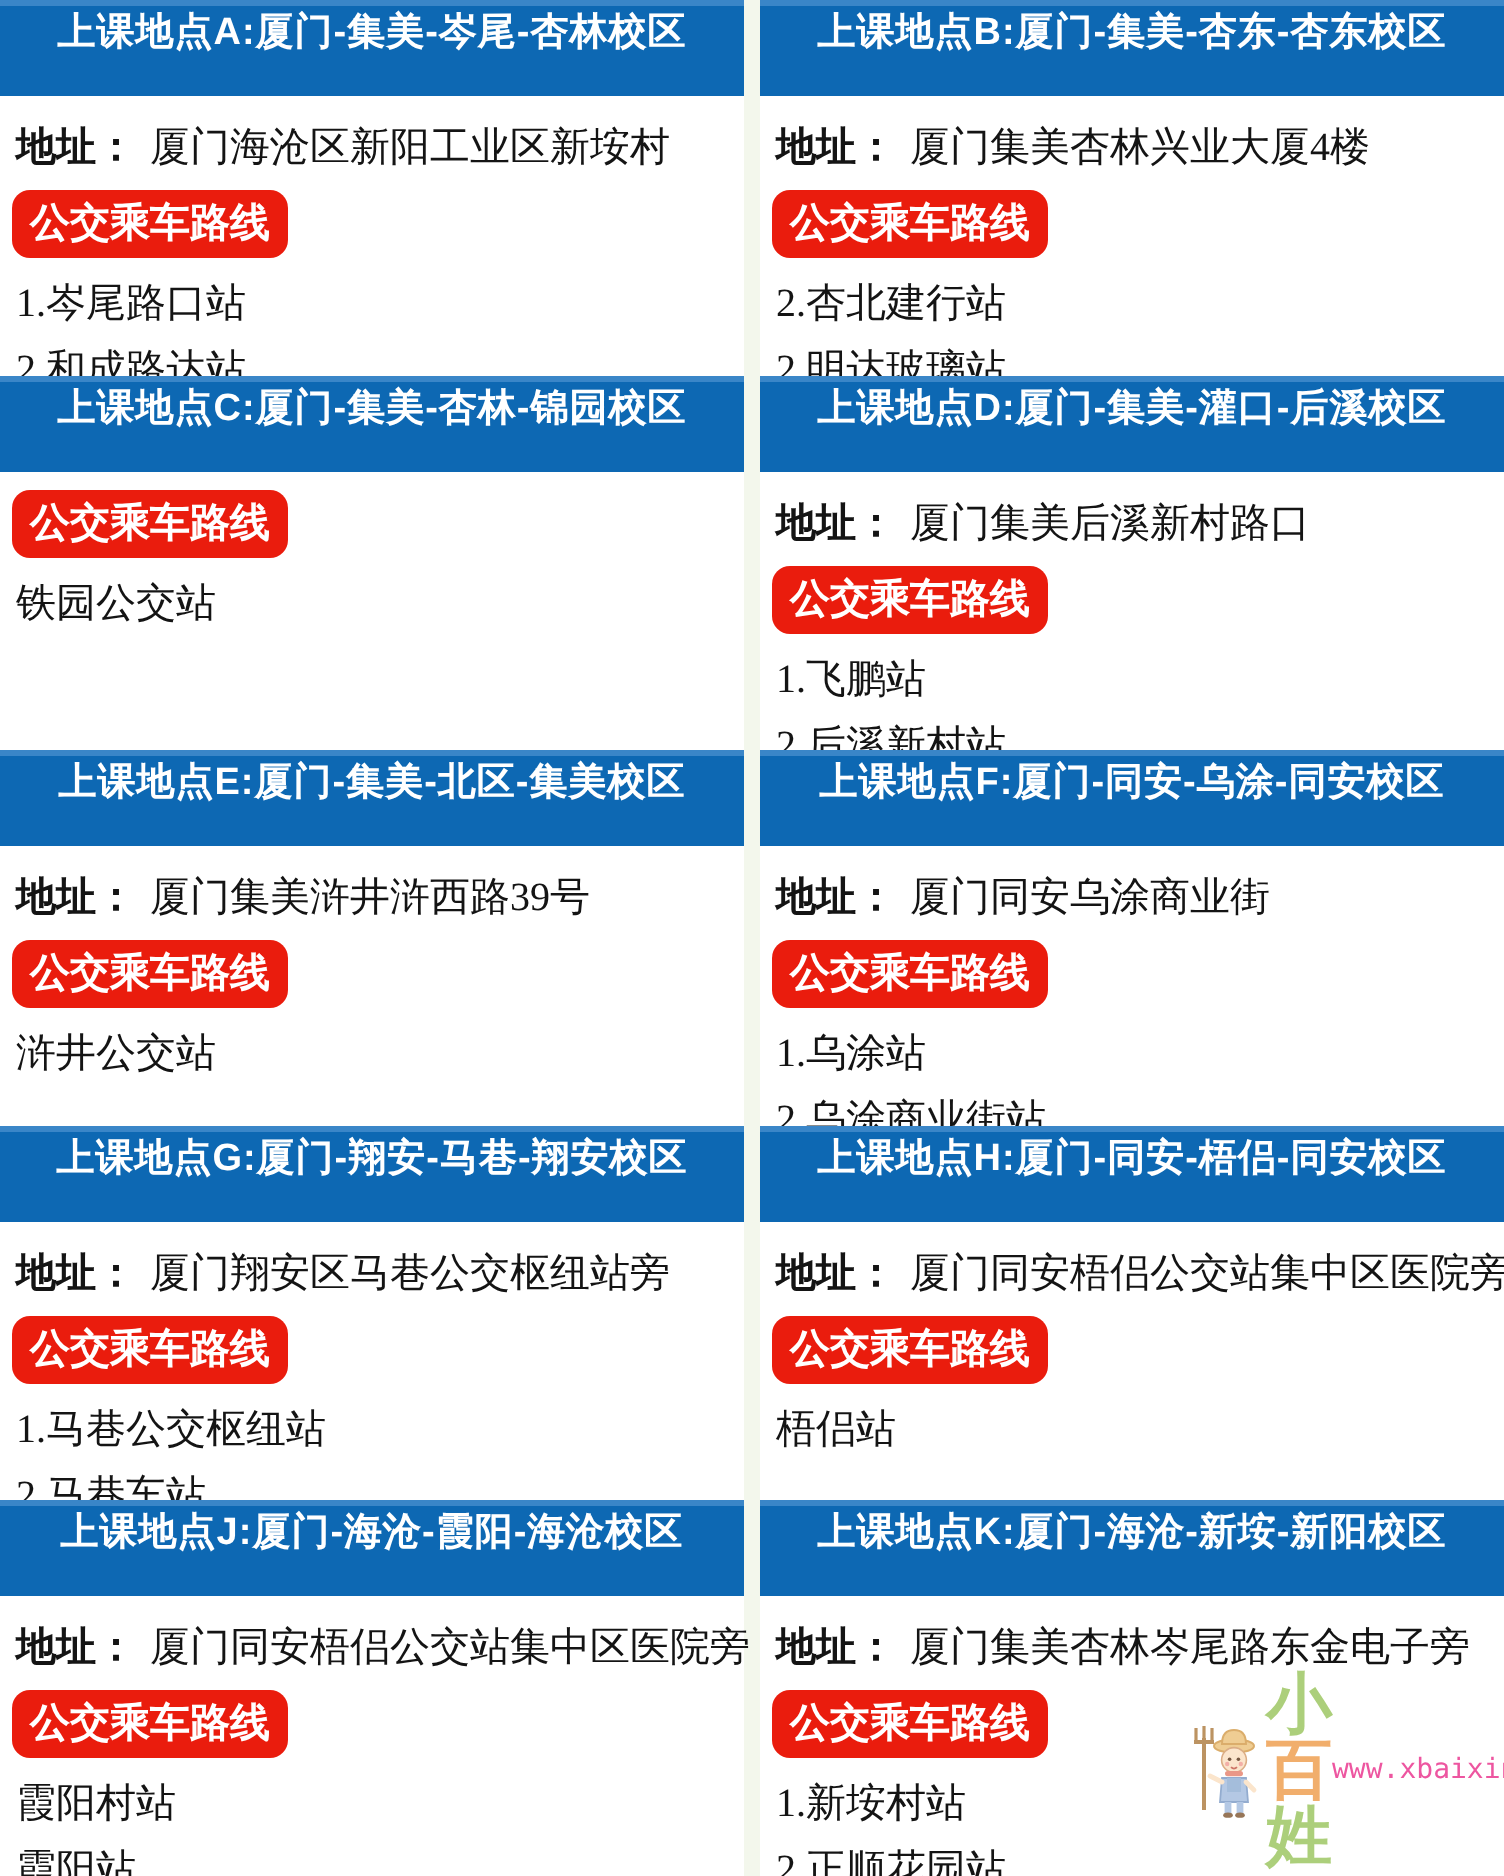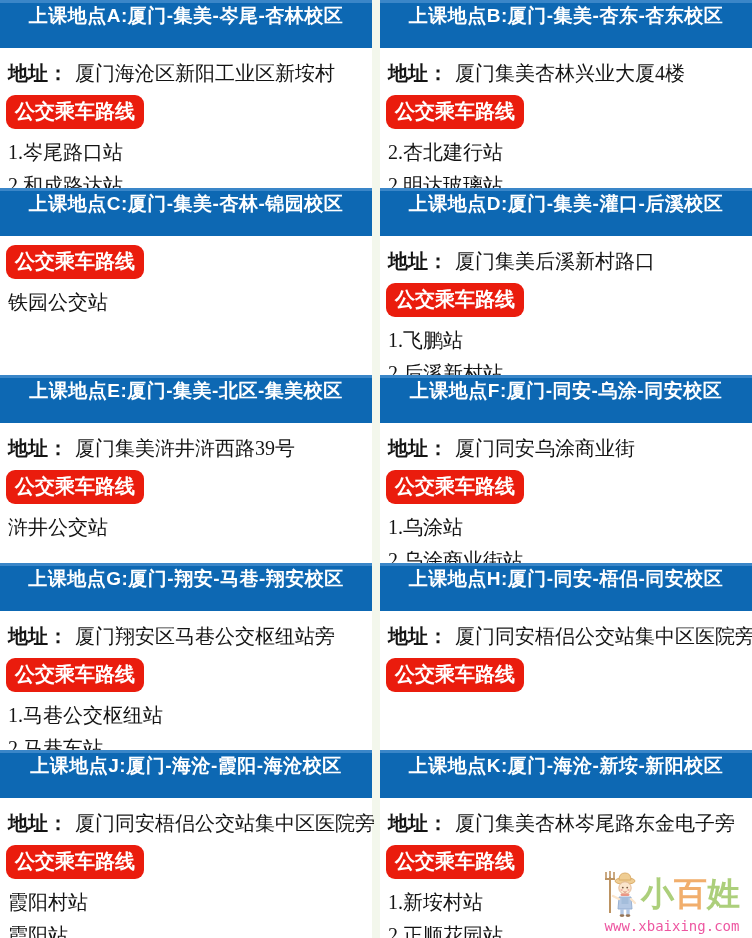--- a/index.html
+++ b/index.html
@@ -76,21 +76,20 @@
     color: #141414;
     line-height: 33px;
     white-space: nowrap;
   }
   .watermark {
     position: absolute;
     right: 4px;
     bottom: 4px;
     width: 152px;
     display: flex;
-    flex-direction: column;
     align-items: center;
     opacity: 0.92;
   }
   .brand-row {
     display: flex;
     align-items: center;
     justify-content: center;
     gap: 3px;
   }
   .brand-char {
@@ -239,20 +238,23 @@
     <header class="card-header">
       <span class="card-title">上课地点H:厦门-同安-梧侣-同安校区</span>
     </header>
     <div class="card-body">
       <p class="address">
         <span class="address-label">地址：</span><span class="address-text">厦门同安梧侣公交站集中区医院旁</span>
       </p>
       <div class="badge">
         <span>公交乘车路线</span>
       </div>
+      <ul class="stops">
+            <li class="stop">梧侣站</li>
+          </ul>
     </div>
   </section>
 
   <section class="card">
     <header class="card-header">
       <span class="card-title">上课地点J:厦门-海沧-霞阳-海沧校区</span>
     </header>
     <div class="card-body">
       <p class="address">
         <span class="address-label">地址：</span><span class="address-text">厦门同安梧侣公交站集中区医院旁</span>

